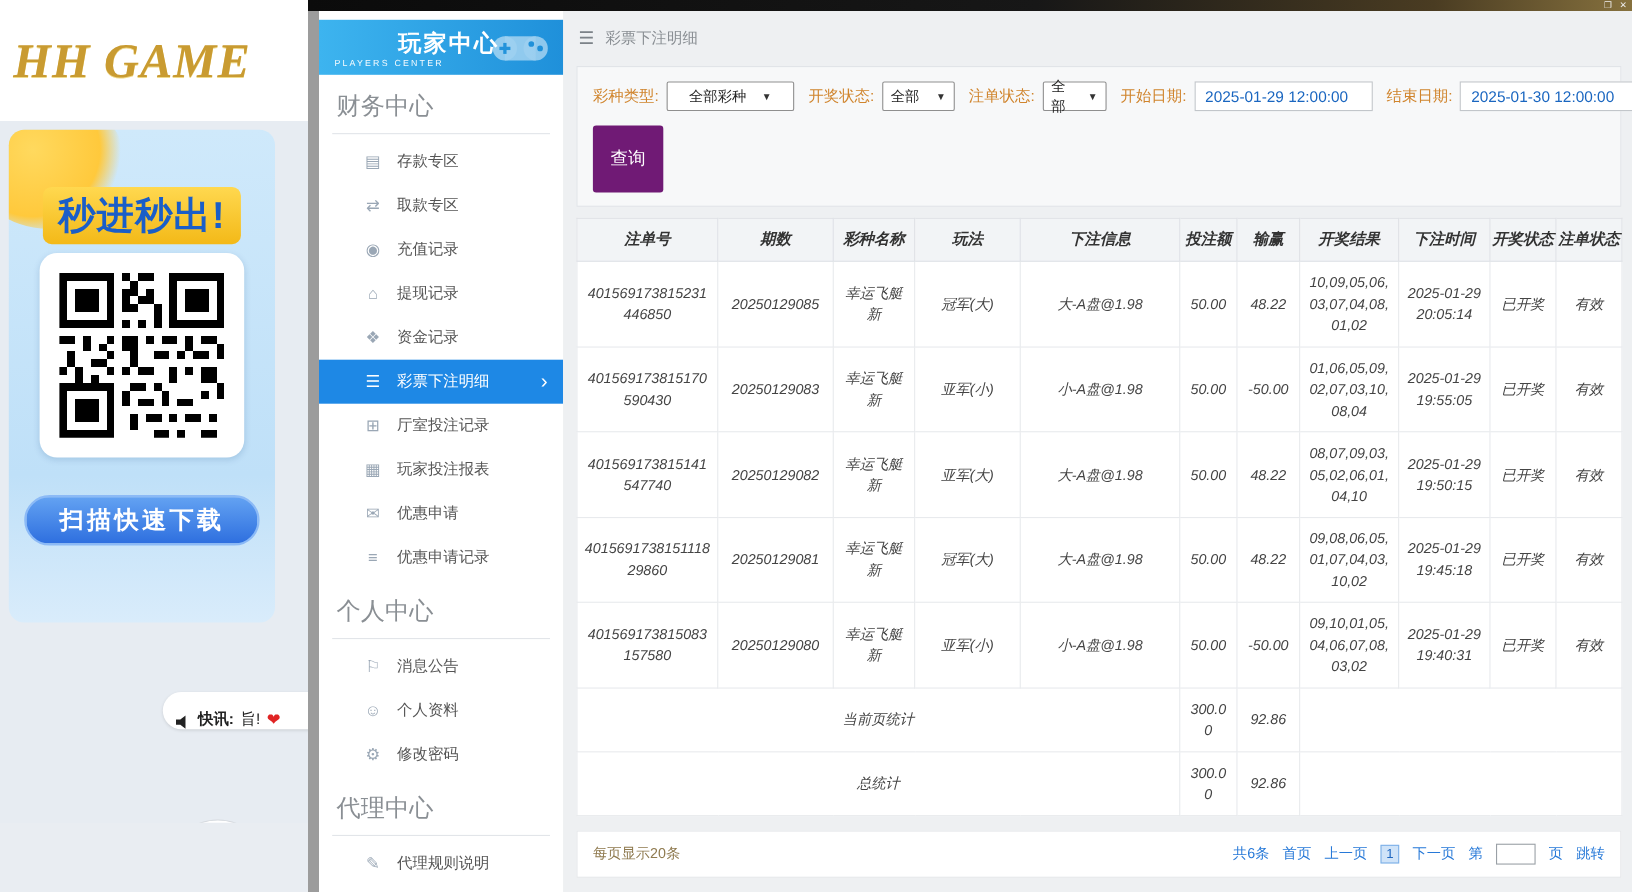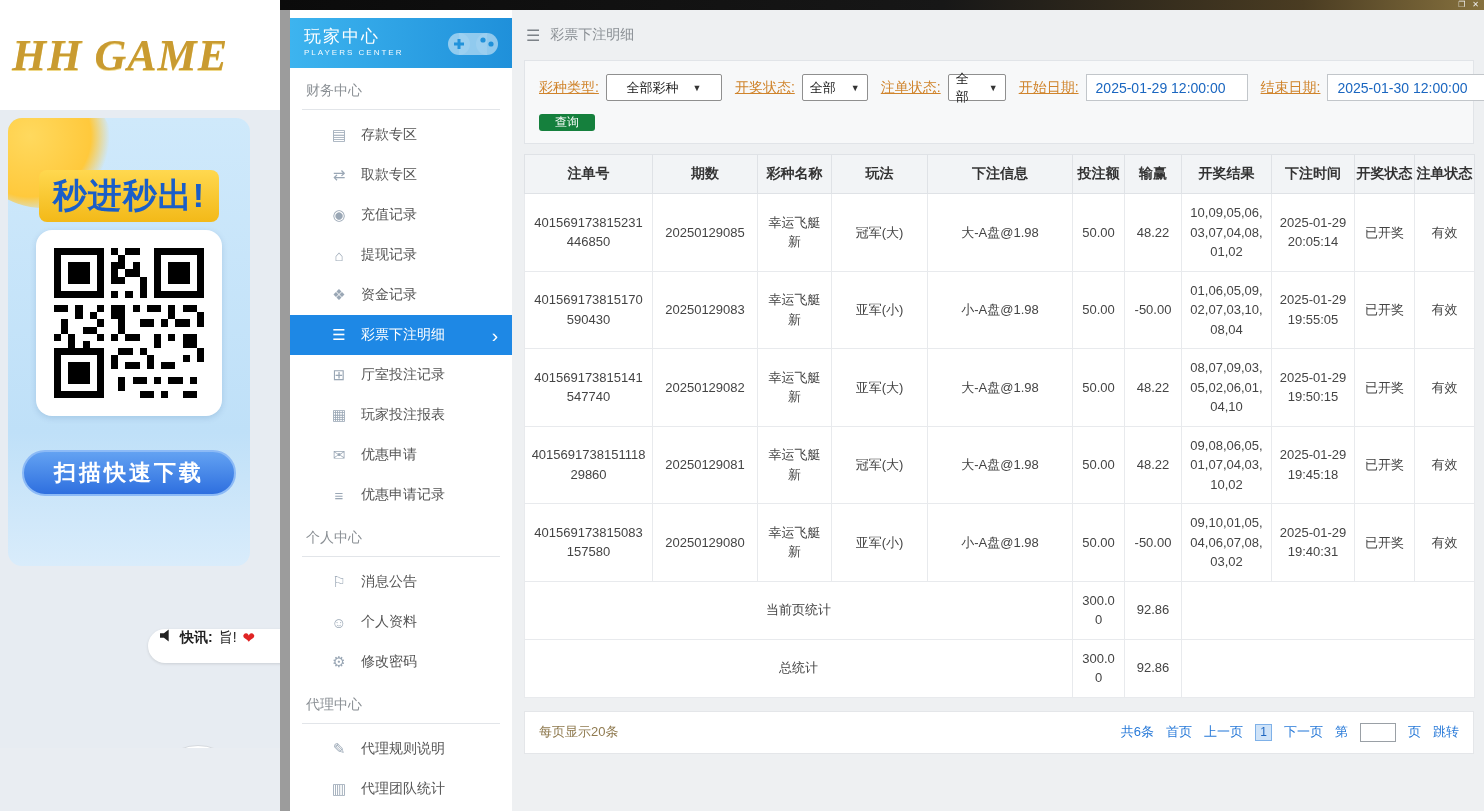--- a/index.html
+++ b/index.html
@@ -17,21 +17,21 @@
     background:radial-gradient(circle at 40% 40%, #ffd95e 0%, #ffc93c 55%, rgba(255,201,60,0) 72%); }
   .promo-headline { position:absolute; top:52px; left:0; right:0; text-align:center; }
   .promo-headline span { display:inline-block; background:linear-gradient(180deg,#ffd84f,#f3b918); color:#1a5ec8;
     font-size:34px; font-weight:bold; padding:3px 14px; border-radius:8px; letter-spacing:1px; }
   .qr-box { position:absolute; left:50%; transform:translateX(-50%); top:112px; width:186px; height:186px;
     background:#fff; border-radius:16px; display:flex; align-items:center; justify-content:center; box-shadow:0 2px 6px rgba(0,60,120,.15); }
   .download-btn { position:absolute; left:50%; transform:translateX(-50%); top:332px; width:214px; height:46px;
     background:linear-gradient(180deg,#63a2f2,#2e6fdf); border:2px solid #8cbaf6; border-radius:26px; color:#fff;
     font-size:22px; font-weight:bold; letter-spacing:3px; display:flex; align-items:center; justify-content:center; cursor:pointer; }
   .ticker { position:absolute; left:148px; top:629px; width:150px; height:34px; background:#fff; border-radius:17px 0 0 17px;
-    display:flex; align-items:flex-start; gap:6px; padding-left:12px; font-size:14px; color:#222; box-shadow:0 1px 3px rgba(0,0,0,.12); }
+    display:flex; align-items:flex-end; gap:6px; padding-left:12px; font-size:14px; color:#222; box-shadow:0 1px 3px rgba(0,0,0,.12); }
   .speaker-icon { width:14px; height:13px; background:#222; flex-shrink:0;
     clip-path:polygon(0 32%, 28% 32%, 62% 4%, 62% 96%, 28% 68%, 0 68%); }
   .ticker-label { font-weight:bold; }
   .ticker-heart { color:#e02424; font-size:15px; }
   .nba-badge { position:absolute; left:152px; top:745px; display:flex; align-items:flex-start; gap:8px; }
   .nba-circle { width:92px; height:92px; border-radius:50%; background:#fff; border:1px solid #d5d9de;
     display:flex; align-items:center; justify-content:center; }
   .nba-inner { width:78px; height:78px; border-radius:50%; background:#1d428a; position:relative; overflow:hidden; }
   .nba-bridge-arc { position:absolute; left:14px; top:18px; width:50px; height:34px; border:5px solid #fdb927;
     border-bottom:none; border-radius:50px 50px 0 0; }
@@ -43,49 +43,49 @@
   .titlebar { position:absolute; left:0; top:0; width:100%; height:10px;
     background:linear-gradient(90deg,#0b0b0b 0%,#171717 55%,#4a3c22 85%,#86713e 100%); }
   .win-controls { position:absolute; right:5px; top:0; height:10px; display:flex; gap:7px; align-items:center; }
   .win-controls span { color:#eee; font-size:8px; line-height:10px; cursor:pointer; }
   .panel { position:absolute; left:10px; top:10px; width:1194px; height:801px; background:#eef0f2; display:flex; overflow:hidden; }
 
   
   .sidebar { width:222px; background:#fff; flex-shrink:0; overflow:hidden; }
   .sb-header { margin-top:8px; height:50px; background:linear-gradient(90deg,#3db4ef,#1f90da);
     position:relative; padding:7px 0 0 14px; color:#fff; overflow:hidden; }
-  .sb-title { font-size:17px; font-weight:normal; letter-spacing:2px; }
+  .sb-title { font-size:21px; font-weight:bold; letter-spacing:2px;text-align:center; }
   .sb-subtitle { font-size:8px; letter-spacing:2px; opacity:.95; }
   .sb-gamepad { position:absolute; right:10px; top:7px; opacity:.55; }
-  .section-title { font-size:14px; color:#8a8f94; padding:14px 4px 9px; margin:0 12px 5px; border-bottom:1px solid #e2e5e9; }
+  .section-title { font-size:22px; color:#8a8f94; padding:14px 4px 9px; margin:0 12px 5px; border-bottom:1px solid #e2e5e9; }
   .menu-item { height:40px; display:flex; align-items:center; padding-left:40px; gap:13px; color:#555;
     font-size:14px; cursor:pointer; }
   .menu-item .mi-icon { color:#9aa7b5; font-size:15px; width:18px; text-align:center; }
   .menu-item.active { background:#1e88e5; color:#fff; padding-right:14px; }
   .menu-item.active .mi-icon { color:#fff; }
   .mi-arrow { margin-left:auto; font-size:19px; line-height:1; color:#fff; }
 
   
   .content { flex:1; display:flex; flex-direction:column; background:#eef0f2; overflow:hidden; }
   .content-header { height:50px; display:flex; align-items:center; gap:10px; padding:0 14px; color:#8a8f94; font-size:14px; }
   .hamburger { font-size:16px; color:#7c8288; cursor:pointer; }
 
   .filter-card { margin:0 10px 0 12px; background:#f7f8f9; border:1px solid #e1e4e8; padding:13px 14px 12px; }
   .filter-row { display:flex; align-items:center; gap:7px; }
-  .f-label { color:#d0842c; font-size:14px; white-space:nowrap; margin-left:6px;text-decoration:underline; }
+  .f-label { color:#d0842c; font-size:14px; white-space:nowrap; margin-left:6px; }
   .f-label:first-child { margin-left:0; }
   .f-select { border:1px solid #8f8f8f; border-radius:2px; background:#fff; height:27px; display:inline-flex;
     align-items:center; padding:0 7px; font-size:13px; color:#222; gap:14px; cursor:pointer; }
   .f-select .arrow { font-size:9px; color:#333; }
   .f-input { border:1px solid #c2c6ca; background:#fff; height:27px; padding:0 9px; font-size:14px;
     color:#1a66c0; width:162px; font-family:inherit; }
-  .query-btn { margin-top:13px; background:#15803d; color:#fff; border:none; border-radius:3px;
-    padding:0 16px; font-size:12px; cursor:pointer; }
-
-  .table-wrap { margin:10px 10px 0 12px; }
+  .query-btn { margin-top:13px; background:#701a75; color:#fff; border:none; border-radius:3px;
+    padding:20px 16px; font-size:16px; cursor:pointer; }
+
+  .table-wrap { margin:10px 10px 0 12px;font-style:italic; }
   table { width:100%; border-collapse:collapse; background:#fff; table-layout:fixed; }
   th { background:#f2f4f6; border:1px solid #dfe2e6; font-size:14px; font-weight:bold; color:#333; padding:10px 1px; }
   td { border:1px solid #e8eaed; font-size:13px; color:#444; text-align:center; padding:9px 6px;
     word-break:break-all; line-height:1.5; }
 
   .pager { margin:13px 10px 0 12px; background:#fff; border:1px solid #e4e6e9; display:flex; align-items:center;
     justify-content:space-between; padding:11px 14px; font-size:13px; }
   .pager-left { color:#8f7a4f; }
   .pager-right { display:flex; align-items:center; gap:12px; color:#2779d8; }
   .pg-link { cursor:pointer; }

